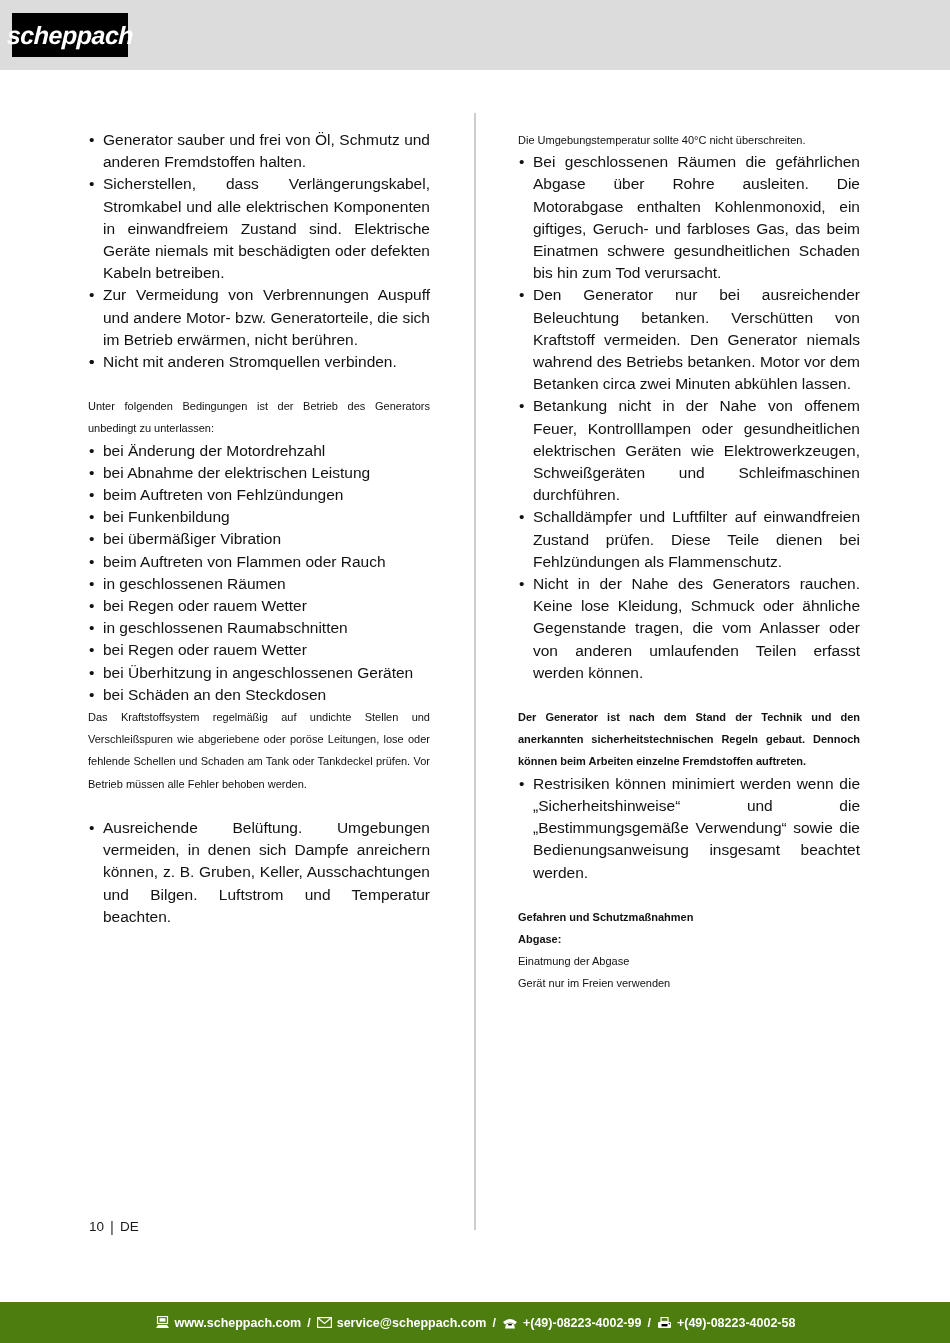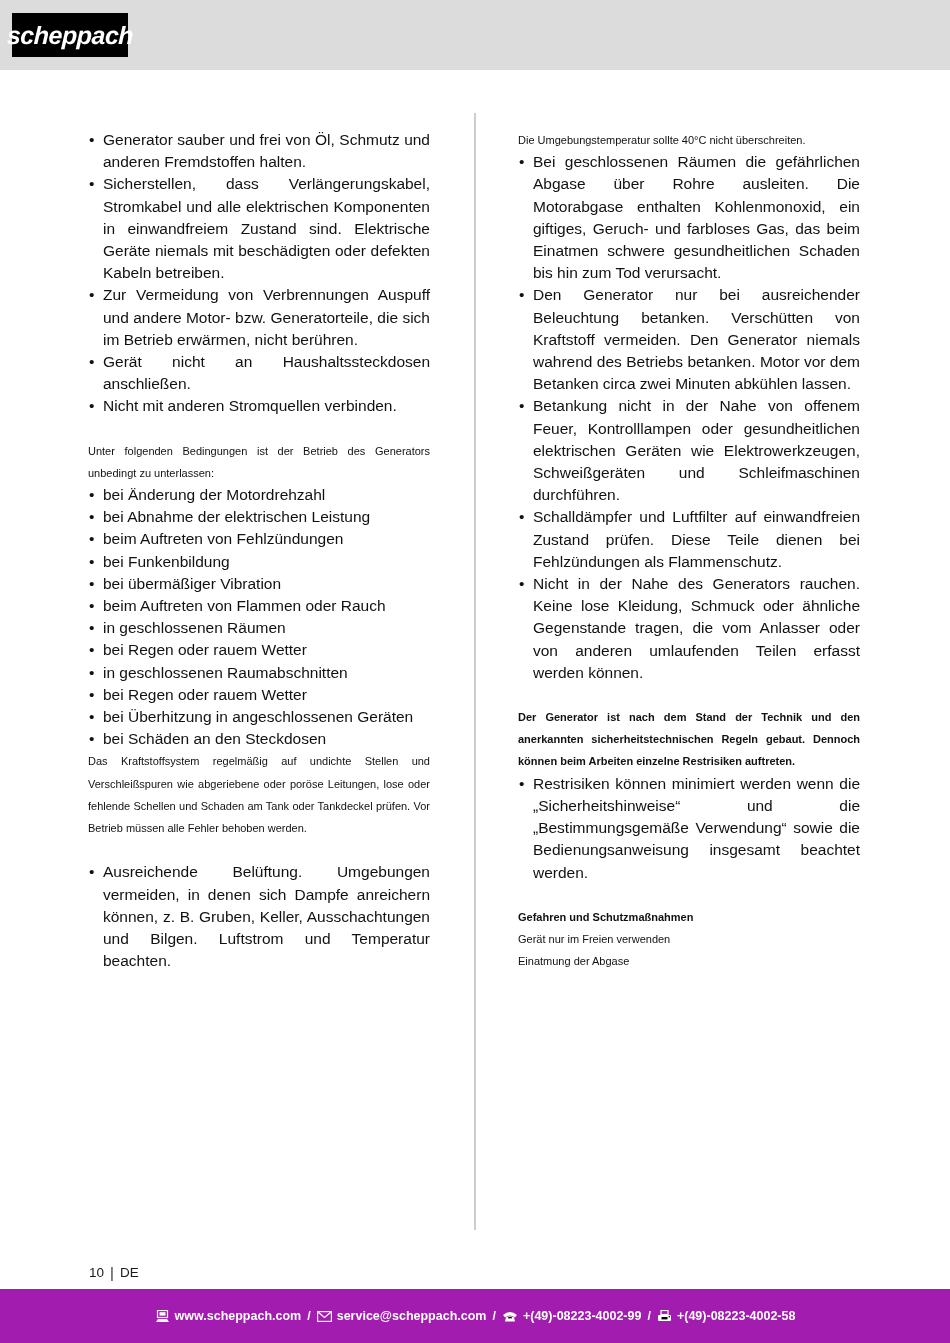--- a/index.html
+++ b/index.html
@@ -74,35 +74,35 @@
   }
   .bullet-marker {
     position: absolute;
     left: 1px; top: 0;
   }
   .gap { height: 22px; }
 
   
   .page-marker {
     position: absolute;
-    left: 89px; top: 1264px;
+    left: 89px; top: 1218px;
     font-size: 13.5px;
     color: #1a1a1a;
     display: flex;
     align-items: center;
     gap: 6px;
   }
   .page-marker .bar { font-size: 15px; font-weight: 300; color: #333; }
 
   
   .footer-bar {
     position: absolute;
     left: 0; bottom: 0;
-    width: 100%; height: 54px;
-    background: #a21caf;
+    width: 100%; height: 41px;
+    background: #4d7c0f;
     color: #ffffff;
     display: flex;
     align-items: center;
     justify-content: center;
     font-size: 12.5px;
     font-weight: 700;
   }
   .footer-item {
     display: inline-flex;
     align-items: center;
@@ -125,21 +125,21 @@
   </div>
 
   <div class="column-divider"></div>
 
   <div class="content">
     <div class="column" id="col-left">
         <ul class="bullets">
           <li><span class="bullet-marker">•</span><span>Generator sauber und frei von Öl, Schmutz und anderen Fremdstoffen halten.</span></li>
           <li><span class="bullet-marker">•</span><span>Sicherstellen, dass Verlängerungskabel, Stromkabel und alle elektrischen Komponenten in einwandfreiem Zustand sind. Elektrische Geräte niemals mit beschädigten oder defekten Kabeln betreiben.</span></li>
           <li><span class="bullet-marker">•</span><span>Zur Vermeidung von Verbrennungen Auspuff und andere Motor- bzw. Generatorteile, die sich im Betrieb erwärmen, nicht berühren.</span></li>
-          <li><span class="bullet-marker">•</span><span>Gerät nicht an Haushaltssteckdosen anschließen.</span></li>
+          <li><span class="bullet-marker">•</span></li>
           <li><span class="bullet-marker">•</span><span>Nicht mit anderen Stromquellen verbinden.</span></li>
         </ul>
         <div class="gap"></div>
         <p class="para">Unter folgenden Bedingungen ist der Betrieb des Generators unbedingt zu unterlassen:</p>
         <ul class="bullets">
           <li><span class="bullet-marker">•</span><span>bei Änderung der Motordrehzahl</span></li>
           <li><span class="bullet-marker">•</span><span>bei Abnahme der elektrischen Leistung</span></li>
           <li><span class="bullet-marker">•</span><span>beim Auftreten von Fehlzündungen</span></li>
           <li><span class="bullet-marker">•</span><span>bei Funkenbildung</span></li>
           <li><span class="bullet-marker">•</span><span>bei übermäßiger Vibration</span></li>
@@ -160,28 +160,29 @@
     <div class="column" id="col-right">
         <p class="para">Die Umgebungstemperatur sollte 40°C nicht überschreiten.</p>
         <ul class="bullets">
           <li><span class="bullet-marker">•</span><span>Bei geschlossenen Räumen die gefährlichen Abgase über Rohre ausleiten. Die Motorabgase enthalten Kohlenmonoxid, ein giftiges, Geruch- und farbloses Gas, das beim Einatmen schwere gesundheitlichen Schaden bis hin zum Tod verursacht.</span></li>
           <li><span class="bullet-marker">•</span><span>Den Generator nur bei ausreichender Beleuchtung betanken. Verschütten von Kraftstoff vermeiden. Den Generator niemals wahrend des Betriebs betanken. Motor vor dem Betanken circa zwei Minuten abkühlen lassen.</span></li>
           <li><span class="bullet-marker">•</span><span>Betankung nicht in der Nahe von offenem Feuer, Kontrolllampen oder gesundheitlichen elektrischen Geräten wie Elektrowerkzeugen, Schweißgeräten und Schleifmaschinen durchführen.</span></li>
           <li><span class="bullet-marker">•</span><span>Schalldämpfer und Luftfilter auf einwandfreien Zustand prüfen. Diese Teile dienen bei Fehlzündungen als Flammenschutz.</span></li>
           <li><span class="bullet-marker">•</span><span>Nicht in der Nahe des Generators rauchen. Keine lose Kleidung, Schmuck oder ähnliche Gegenstande tragen, die vom Anlasser oder von anderen umlaufenden Teilen erfasst werden können.</span></li>
         </ul>
         <div class="gap"></div>
-        <p class="para bold">Der Generator ist nach dem Stand der Technik und den anerkannten sicherheitstechnischen Regeln gebaut. Dennoch können beim Arbeiten einzelne Restrisiken auftreten.</p>
+        <p class="para bold">Der Generator ist nach dem Stand der Technik und den anerkannten sicherheitstechnischen Regeln gebaut. Dennoch können beim Arbeiten einzelne Fremdstoffen auftreten.</p>
         <ul class="bullets">
           <li><span class="bullet-marker">•</span><span>Restrisiken können minimiert werden wenn die „Sicherheitshinweise“ und die „Bestimmungsgemäße Verwendung“ sowie die Bedienungsanweisung insgesamt beachtet werden.</span></li>
         </ul>
         <div class="gap"></div>
         <p class="para bold">Gefahren und Schutzmaßnahmen</p>
+        <p class="para bold">Abgase:</p>
+        <p class="para">Einatmung der Abgase</p>
         <p class="para">Gerät nur im Freien verwenden</p>
-        <p class="para">Einatmung der Abgase</p>
       </div>
   </div>
 
   <div class="page-marker">
     <span>10</span>
     <span class="bar">|</span>
     <span>DE</span>
   </div>
 
   <div class="footer-bar">

